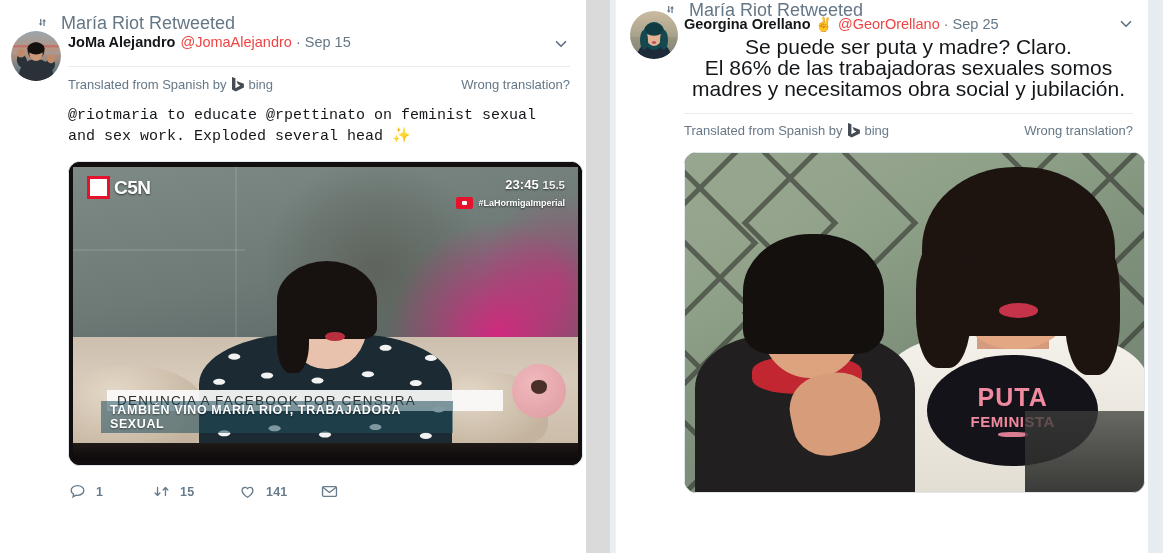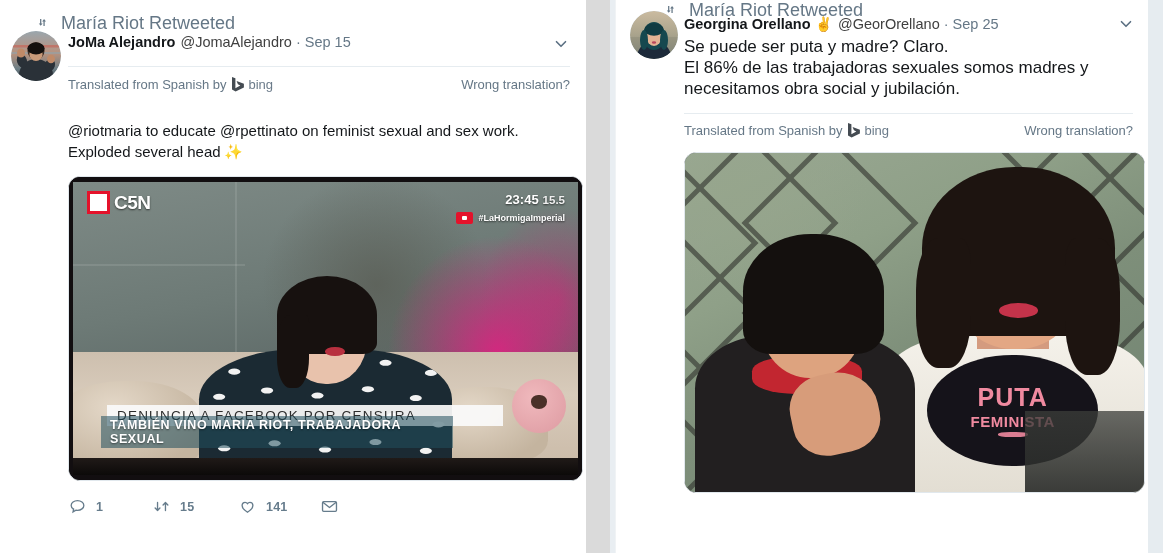--- a/index.html
+++ b/index.html
@@ -54,37 +54,38 @@
 
   .name-row {
     display:flex;
     align-items:baseline;
     font-size:14.5px;
     line-height:20px;
     white-space:nowrap;
   }
   .fullname { font-weight:bold; color:#14171a; }
   .emoji-badge { margin-left:5px; font-size:14px; line-height:1; }
-  .handle { color:#404040; margin-left:5px; font-weight:400; }
+  .handle { color:#ef4444; margin-left:5px; font-weight:400; }
   .sep { color:#657786; margin:0 4px; }
   .date { color:#657786; }
 
   .chevron {
     position:absolute;
     width:18px; height:18px;
     color:#5b7083;
     cursor:pointer;
   }
   .chevron svg { display:block; }
 
   .tweet-text {
-    font-size:17px;
+    font-size:21px;
     line-height:21px;
     color:#14171a;
     word-wrap:break-word;
+    text-align:center;
   }
   .tweet-text .mention { color:#a855c8; }
   .spark { color:#f5c518; }
 
   .divider { height:1px; background:#e6ecf0; }
 
   .translate-row {
     display:flex;
     align-items:center;
     justify-content:space-between;
@@ -389,21 +390,21 @@
             <span class="bing-logo">
               <svg width="14" height="16" viewBox="0 0 14 16">
                 <path d="M1 1 L4.4 2.3 L4.4 12.2 L9.3 9.4 L6.9 8.3 L5.6 5 L12.9 7.7 L12.9 11.6 L4.6 15.6 L1 13.6 Z" fill="#444b52"></path>
               </svg>
             </span>
             <span class="bing-word">bing</span>
           </div>
           <div class="wrong-translation">Wrong translation?</div>
         </div>
 
-        <div class="translated-text" style="margin-top:28px;max-width:500px;">
+        <div class="translated-text" style="margin-top:13px;max-width:500px;font-family:Liberation Mono, monospace;">
           <span class="mention">@riotmaria</span><span> to educate </span><span class="mention">@rpettinato</span><span> on feminist sexual and sex work. Exploded several head </span><span class="spark">✨</span>
         </div>
 
         <div class="media" style="margin-top:14px;width:513px;height:303px;">
           <div class="tv">
             <div class="tv-screen">
               <div class="tv-bg"></div>
               <div class="tv-wall-line" style="left:0;top:28%;width:34%;height:2px;"></div>
               <div class="tv-wall-line" style="left:32%;top:0;width:2px;height:62%;"></div>
               <div class="tv-couch"></div>

